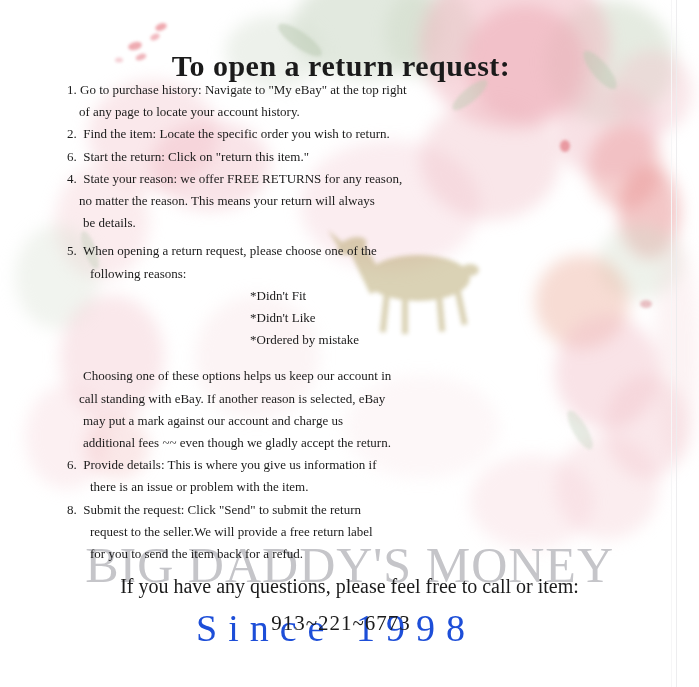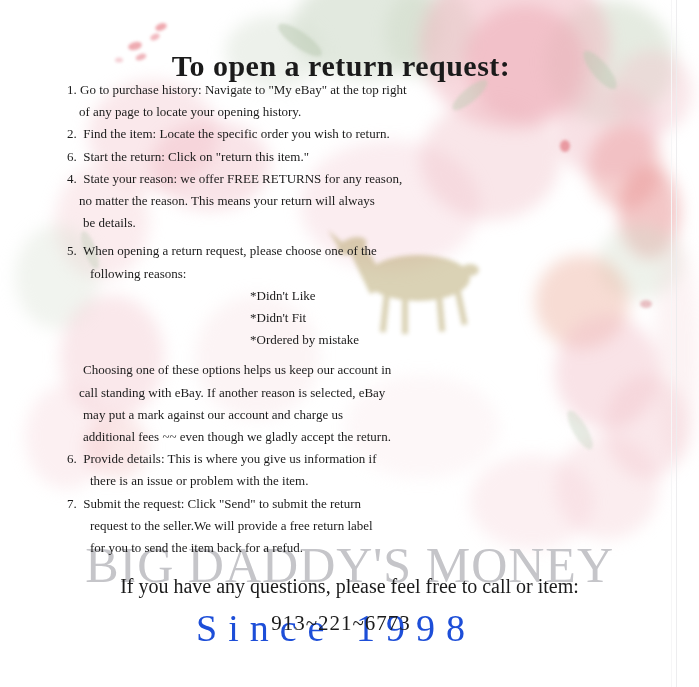--- a/index.html
+++ b/index.html
@@ -15,21 +15,21 @@
   .title{position:absolute;left:0;top:33px;width:650px;text-align:center;margin:16px;
          font-size:30px;font-weight:700;letter-spacing:.5px;z-index:2;}
   .body{position:absolute;left:65px;top:79px;z-index:2;}
   .ln{font-size:13px;line-height:22.2px;white-space:pre;}
   .pa{padding-left:2px}
   .pb{padding-left:14px}
   .pc{padding-left:18px}
   .pd{padding-left:25px}
   .pe{padding-left:185px}
   .g6{margin-top:6px}
-  .g5{margin-top:8px}
+  .g5{margin-top:14px}
   .contact{position:absolute;left:0;top:575px;width:699px;text-align:center;font-size:20px;z-index:2;white-space:pre;}
   .phone{position:absolute;left:0;top:600px;width:682px;text-align:center;font-size:21px;letter-spacing:1px;z-index:2;margin-top:11px;}
 </style>
 </head>
 <body>
 
 <div class="canvas">
 
   <svg class="bg" width="699" height="687" viewBox="0 0 699 687" aria-hidden="true">
     <g style="filter:blur(8px)">
@@ -92,38 +92,38 @@
   <div class="vline2"></div>
   <div class="vline"></div>
 
   <div class="wm-brand">BIG DADDY'S MONEY</div>
   <div class="wm-since">Since 1998</div>
 
   <h1 class="title">To open a return request:</h1>
 
   <div class="body">
     <div class="ln pa">1. Go to purchase history: Navigate to "My eBay" at the top right</div>
-    <div class="ln pb">of any page to locate your opening history.</div>
+    <div class="ln pb">of any page to locate your account history.</div>
     <div class="ln pa">2.  Find the item: Locate the specific order you wish to return.</div>
     <div class="ln pa">6.  Start the return: Click on "return this item."</div>
     <div class="ln pa">4.  State your reason: we offer FREE RETURNS for any reason,</div>
     <div class="ln pb">no matter the reason. This means your return will always</div>
     <div class="ln pc">be details.</div>
     <div class="ln pa g6">5.  When opening a return request, please choose one of the</div>
     <div class="ln pd">following reasons:</div>
+    <div class="ln pe">*Didn't Fit</div>
     <div class="ln pe">*Didn't Like</div>
-    <div class="ln pe">*Didn't Fit</div>
     <div class="ln pe">*Ordered by mistake</div>
     <div class="ln pc g5">Choosing one of these options helps us keep our account in</div>
     <div class="ln pb">call standing with eBay. If another reason is selected, eBay</div>
     <div class="ln pc">may put a mark against our account and charge us</div>
     <div class="ln pc">additional fees ~~ even though we gladly accept the return.</div>
     <div class="ln pa">6.  Provide details: This is where you give us information if</div>
     <div class="ln pd">there is an issue or problem with the item.</div>
-    <div class="ln pa">7.  Submit the request: Click "Send" to submit the return</div>
+    <div class="ln pa">8.  Submit the request: Click "Send" to submit the return</div>
     <div class="ln pd">request to the seller.We will provide a free return label</div>
     <div class="ln pd">for you to send the item back for a refud.</div>
   </div>
 
   <div class="contact">If you have any questions, please feel free to call or item:</div>
   <div class="phone">913~221~6773</div>
 
 </div>
 
 </body></html>

